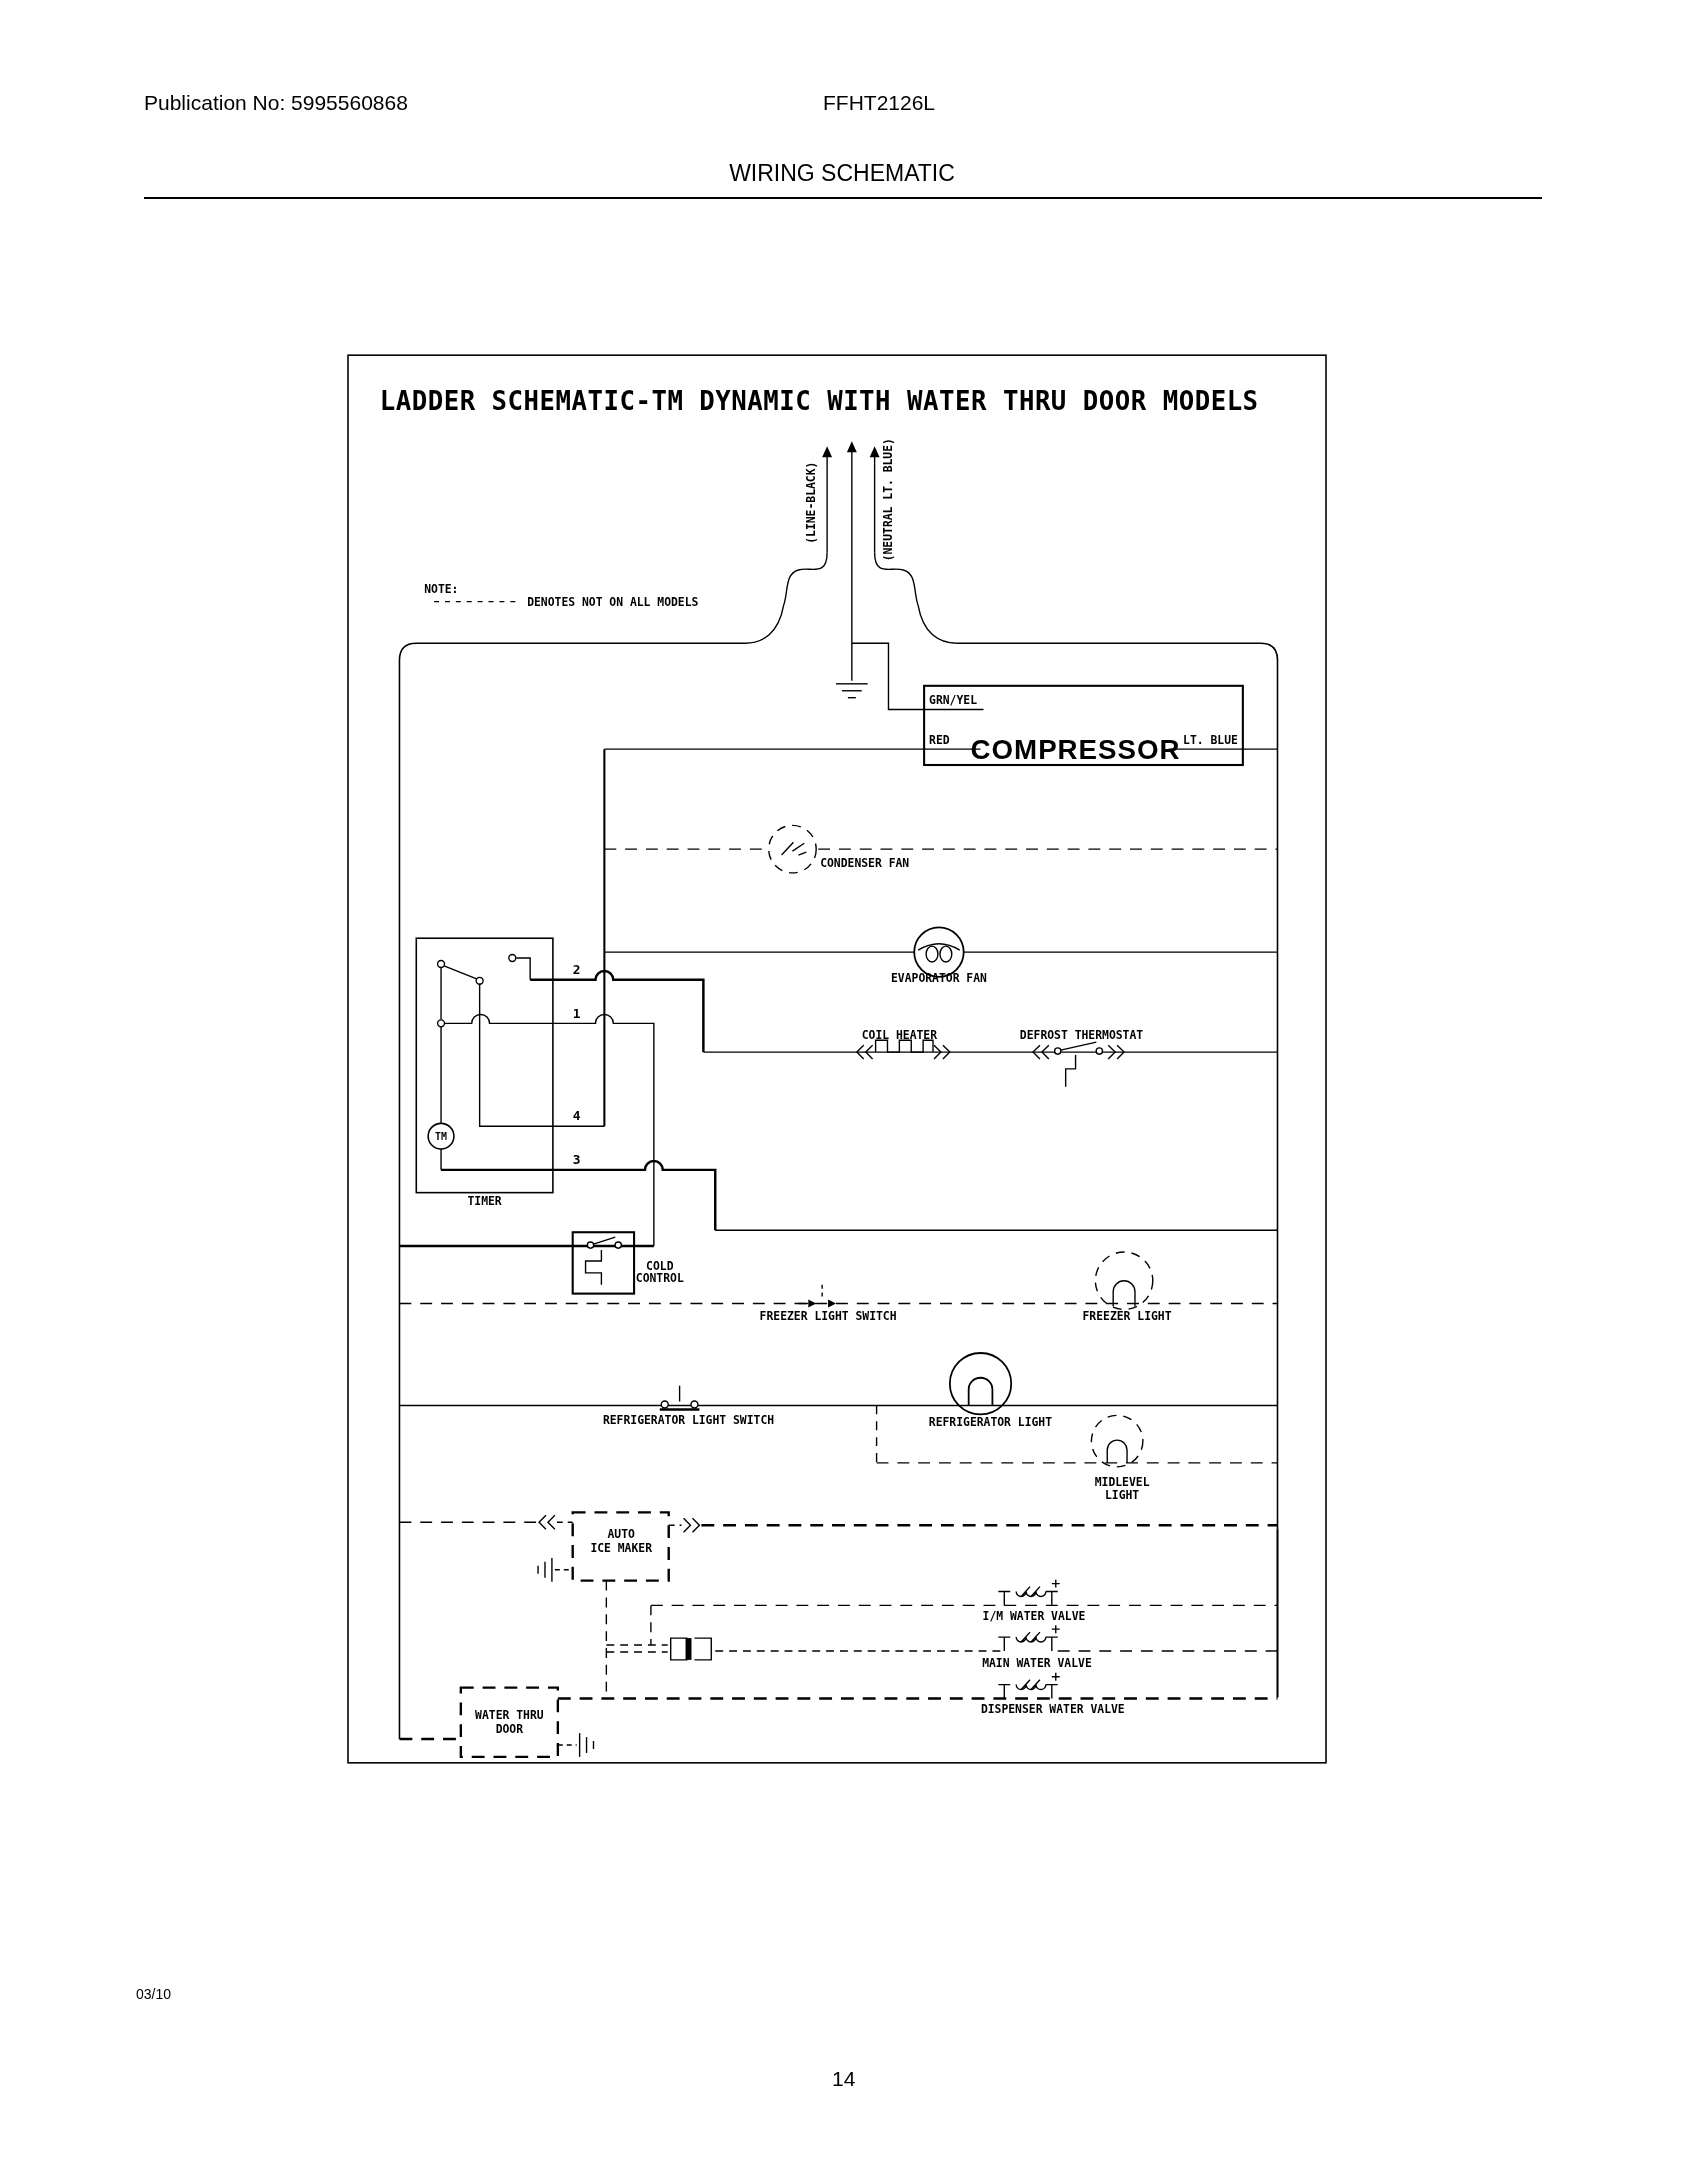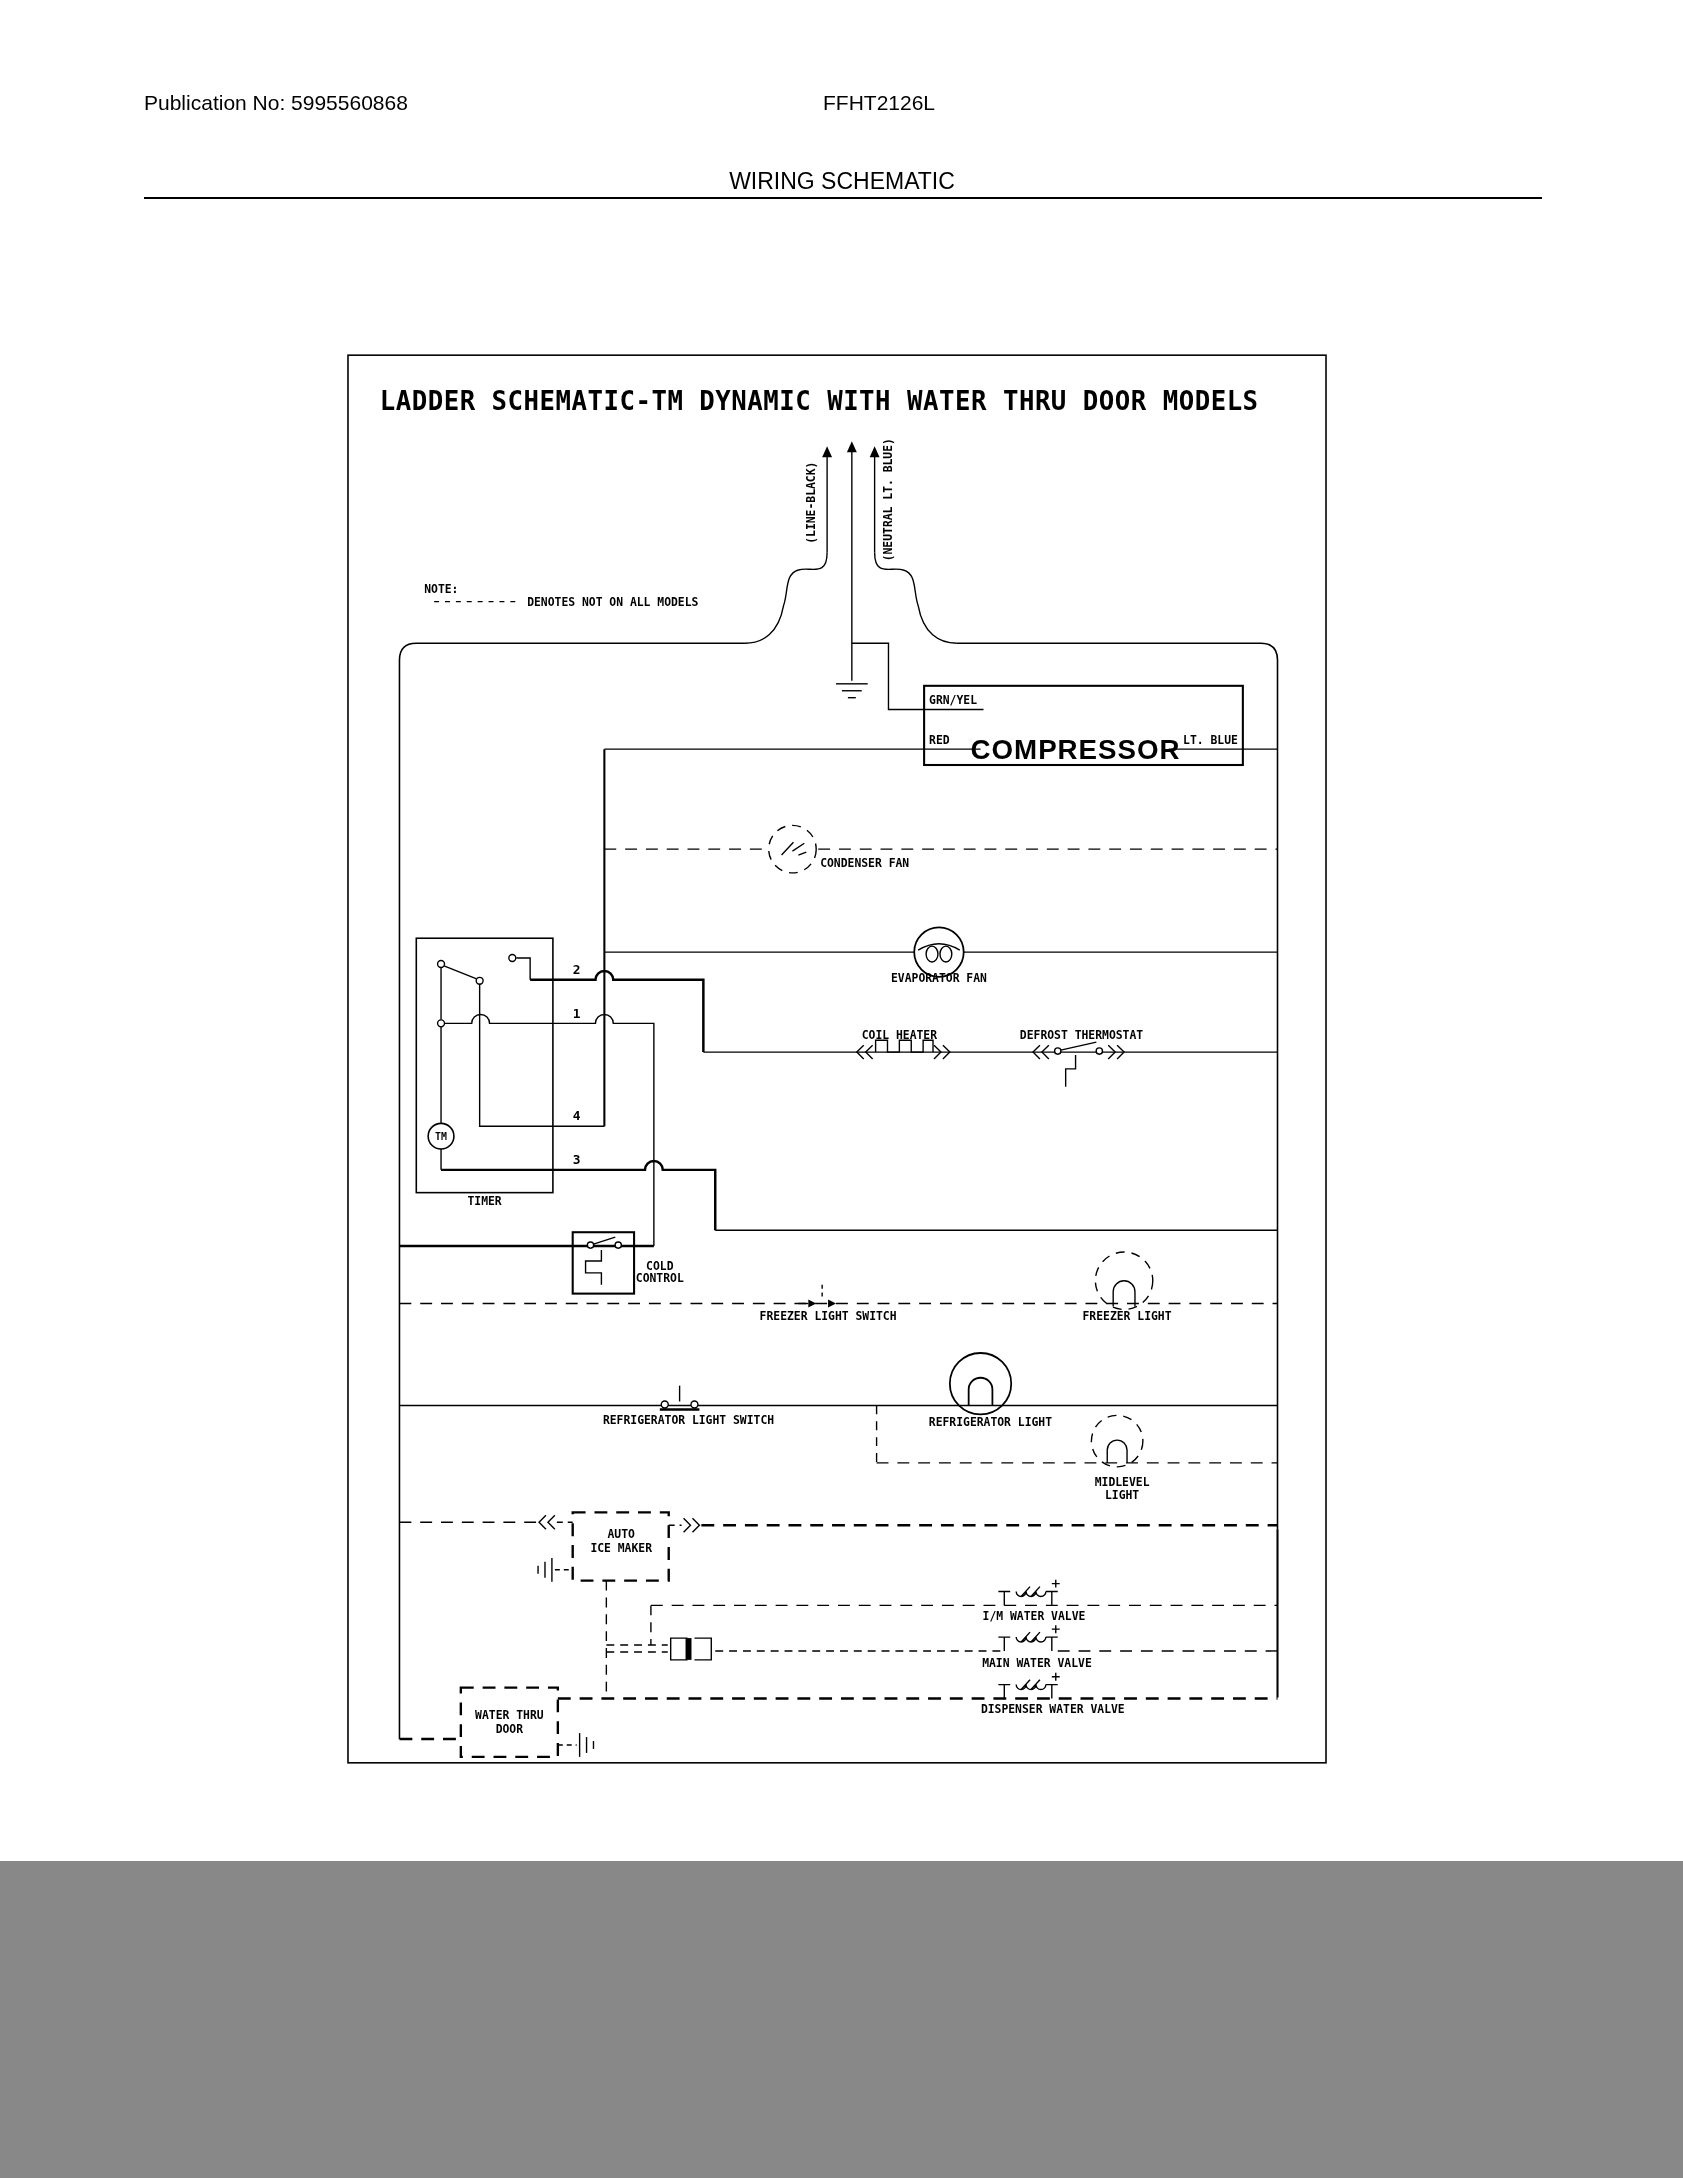--- a/index.html
+++ b/index.html
@@ -1,21 +1,21 @@
 <!DOCTYPE html>
 <html><head>
 <meta charset="utf-8">
 <style>
   html,body{margin:0;padding:0;background:#888;}
-  #page{position:relative;width:1683px;height:1861px;background:#ffffff;
+  #page{position:relative;width:1683px;height:2178px;background:#ffffff;
         font-family:"Liberation Sans",sans-serif;color:#000;overflow:hidden;}
   .abs{position:absolute;white-space:nowrap;}
   #pub-no{left:144px;top:91px;font-size:21px;}
   #model-no{left:823px;top:91px;font-size:21px;}
-  #sec-title{left:842px;top:168px;font-size:23px;transform:translateX(-50%);}
+  #sec-title{left:842px;top:160px;font-size:23px;transform:translateX(-50%);}
   #head-rule{left:144px;top:197px;width:1398px;height:2px;background:#000;}
   #foot-date{left:136px;top:1986px;font-size:14px;}
   #foot-page{left:832px;top:2067px;font-size:21px;}
   svg text{font-family:"DejaVu Sans Mono",monospace;font-weight:bold;fill:#000;}
   svg .lbl{font-size:11.5px;}
   svg .term{font-size:13px;}
   svg .big{font-family:"Liberation Sans",sans-serif;font-size:28px;letter-spacing:1px;}
   svg .ttl{font-size:26px;letter-spacing:0.5px;}
   svg path,svg line,svg rect,svg circle,svg ellipse{stroke:#000;fill:none;stroke-width:1.4;}
   svg .thick{stroke-width:2.5;}

